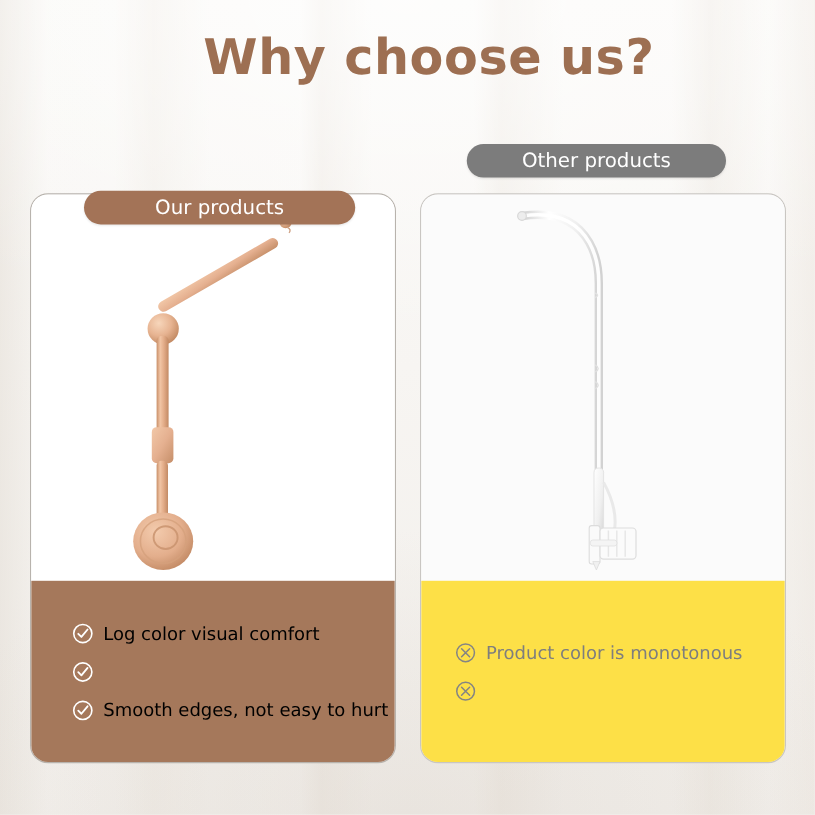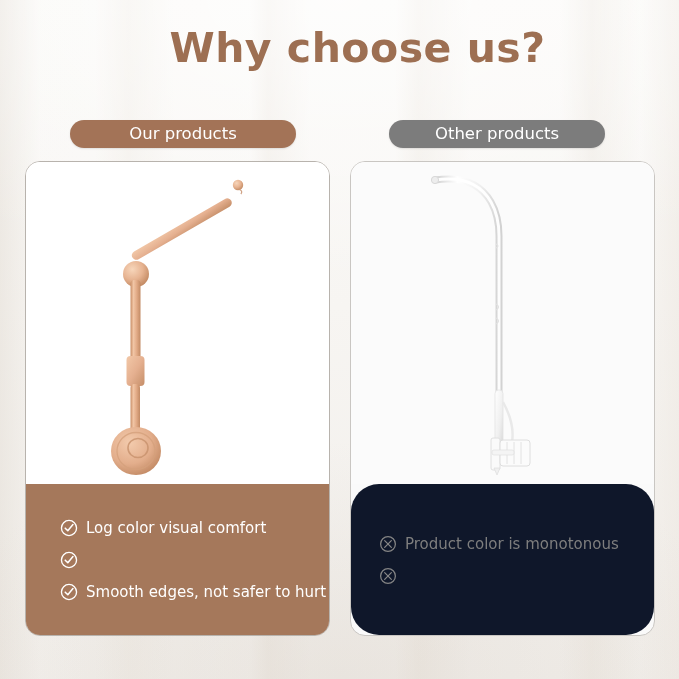--- a/index.html
+++ b/index.html
@@ -36,48 +36,48 @@
     z-index:4;
     padding-left:36px;
   }
 
   
   .pill{
     position:absolute;top:120px;height:28px;line-height:28px;
     border-radius:15px;text-align:center;color:#ffffff;font-size:16.5px;
     z-index:5;box-shadow:0 1px 2px rgba(0,0,0,.10);
   }
-  .pill-ours{left:70px;width:226px;background:#a37357;}
+  .pill-ours{left:70px;width:226px;background:#a37357;margin-top:39px;}
   .pill-other{left:389px;width:216px;background:#7c7c7c;}
 
   
   .card{
     position:absolute;top:161px;width:303px;height:473px;
     border:1px solid #b8b3ad;border-radius:15px;overflow:hidden;
     background:#ffffff;z-index:3;
   }
   .card-left{left:25px;}
   .card-right{left:350px;background:#fafafa;border-color:#c9c6c2;}
 
   .photo{position:absolute;left:0;right:0;top:0;height:322px;overflow:hidden;}
   .photo-left{background:#ffffff;}
   .photo-right{background:#fbfbfb;}
 
   .panel{position:absolute;left:0;right:0;bottom:0;height:151px;}
   .panel-left{background:#a5785b;}
-  .panel-right{background:#0f172a;border-radius:28px;}
+  .panel-right{background:#fde047;}
 
   
   .flist{position:absolute;left:0;right:0;top:50%;transform:translateY(-50%);}
   .frow{display:flex;align-items:center;height:32px;}
   .frow-left{padding-left:34px;}
   .frow-right{padding-left:28px;}
   .fico{flex:0 0 auto;width:18px;height:18px;margin-right:8px;display:block;}
   .ftxt{font-size:15px;white-space:nowrap;}
-  .ftxt-left{color:#ffffff;}
+  .ftxt-left{color:#000000;}
   .ftxt-right{color:#7e7e7e;}
 
   
   .verdict{position:absolute;right:14px;bottom:8px;width:72px;height:62px;}
 
   
   .art{position:absolute;left:0;top:0;width:303px;height:322px;}
 </style>
 </head>
 <body>
@@ -165,21 +165,21 @@
             <circle cx="10" cy="10" r="8.4" fill="none" stroke="#ffffff" stroke-width="1.5"></circle>
             <path d="M5.8 10.2 L8.7 13.1 L14.4 6.2" fill="none" stroke="#ffffff" stroke-width="1.7" stroke-linecap="round" stroke-linejoin="round"></path>
           </svg>
         </div>
 
         <div class="frow frow-left">
           <svg class="fico" viewBox="0 0 20 20">
             <circle cx="10" cy="10" r="8.4" fill="none" stroke="#ffffff" stroke-width="1.5"></circle>
             <path d="M5.8 10.2 L8.7 13.1 L14.4 6.2" fill="none" stroke="#ffffff" stroke-width="1.7" stroke-linecap="round" stroke-linejoin="round"></path>
           </svg>
-          <span class="ftxt ftxt-left">Smooth edges, not safer to hurt</span>
+          <span class="ftxt ftxt-left">Smooth edges, not easy to hurt</span>
         </div>
 
       </div>
     </div>
   </div>
 
   <div class="card card-right">
 
     <div class="photo photo-right">
       <svg class="art" viewBox="0 0 303 322">

